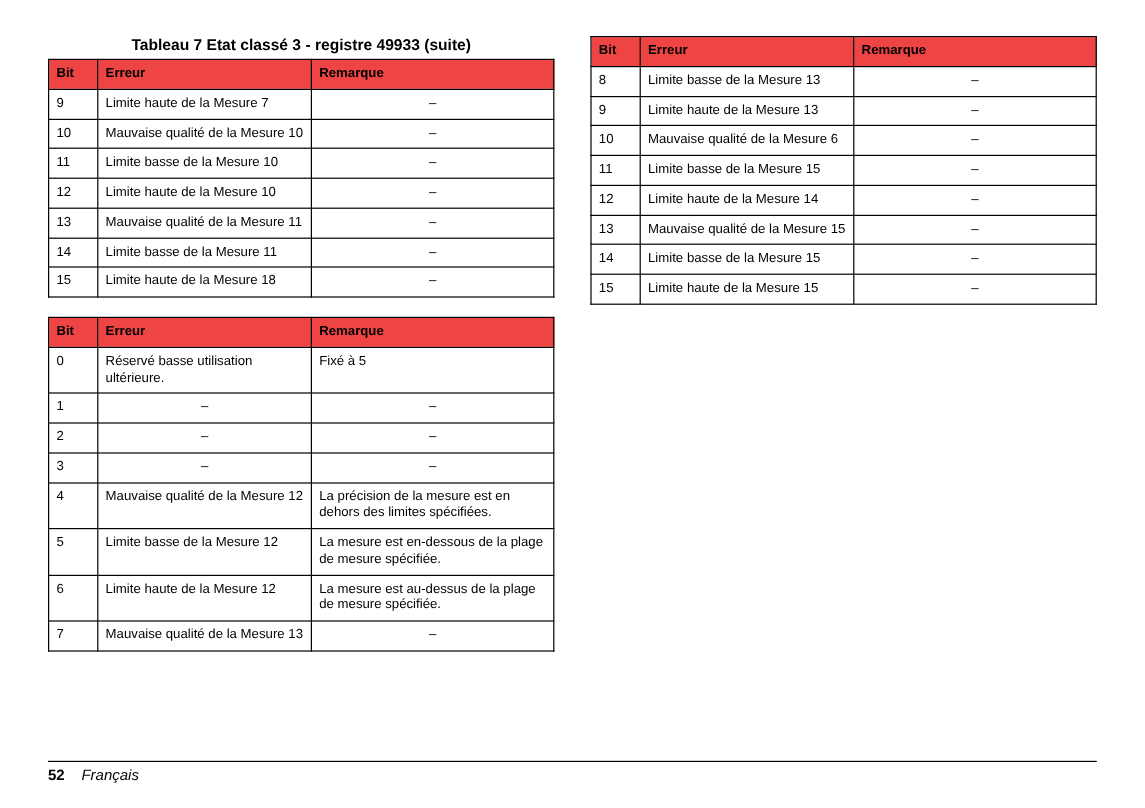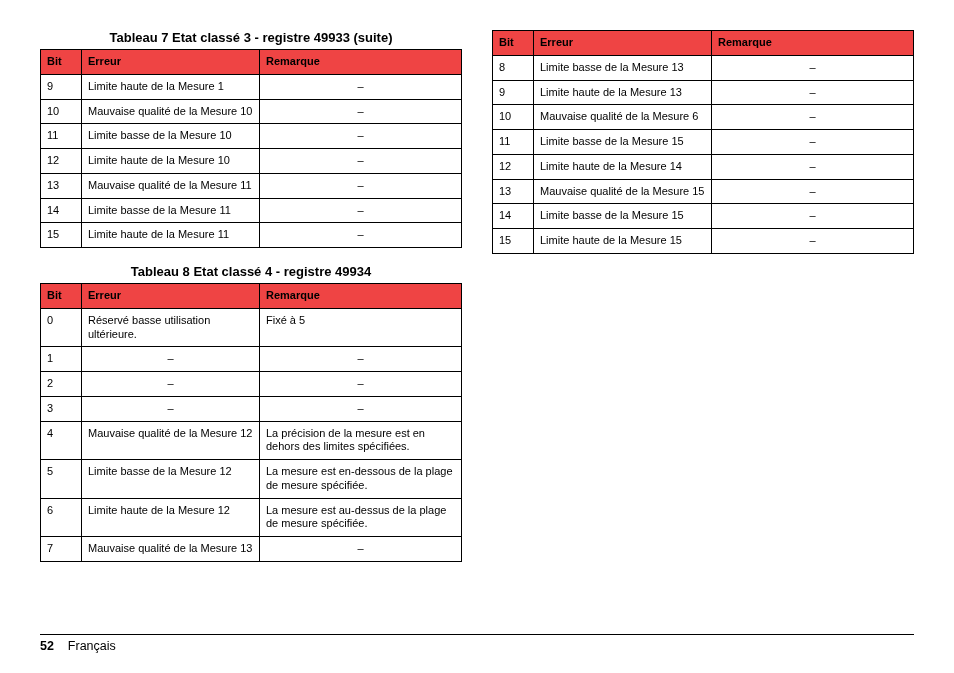--- a/index.html
+++ b/index.html
@@ -49,41 +49,41 @@
   .footer {
     position: absolute;
     left: 40px;
     right: 40px;
     bottom: 20px;
     border-top: 1px solid #000;
     padding-top: 4px;
     font-size: 12.5px;
   }
   .footer .pn { font-weight: bold; }
-  .footer .lang { }
+  .footer .lang { font-style: italic; }
 </style>
 </head>
 <body>
 
 <div class="page">
   <div class="col">
 
     <div class="tbl-caption">Tableau 7  Etat classé 3 - registre 49933 (suite)</div>
     <table>
       <thead>
         <tr>
           <th>Bit</th>
           <th>Erreur</th>
           <th>Remarque</th>
         </tr>
       </thead>
       <tbody>
           <tr>
             <td class="bit">9</td>
-            <td class="err">Limite haute de la Mesure 1</td>
+            <td class="err">Limite haute de la Mesure 7</td>
             <td class="rem center">–</td>
           </tr>
           <tr>
             <td class="bit">10</td>
             <td class="err">Mauvaise qualité de la Mesure 10</td>
             <td class="rem center">–</td>
           </tr>
           <tr>
             <td class="bit">11</td>
             <td class="err">Limite basse de la Mesure 10</td>
@@ -99,27 +99,26 @@
             <td class="err">Mauvaise qualité de la Mesure 11</td>
             <td class="rem center">–</td>
           </tr>
           <tr>
             <td class="bit">14</td>
             <td class="err">Limite basse de la Mesure 11</td>
             <td class="rem center">–</td>
           </tr>
           <tr>
             <td class="bit">15</td>
-            <td class="err">Limite haute de la Mesure 11</td>
+            <td class="err">Limite haute de la Mesure 18</td>
             <td class="rem center">–</td>
           </tr>
         </tbody>
     </table>
 
-    <div class="tbl-caption">Tableau 8  Etat classé 4 - registre 49934</div>
     <table>
       <thead>
         <tr>
           <th>Bit</th>
           <th>Erreur</th>
           <th>Remarque</th>
         </tr>
       </thead>
       <tbody>
           <tr>

